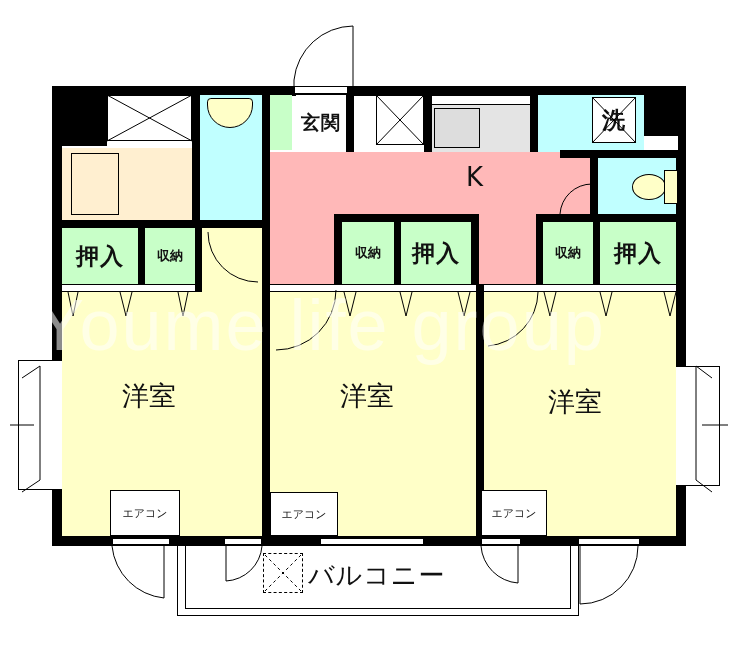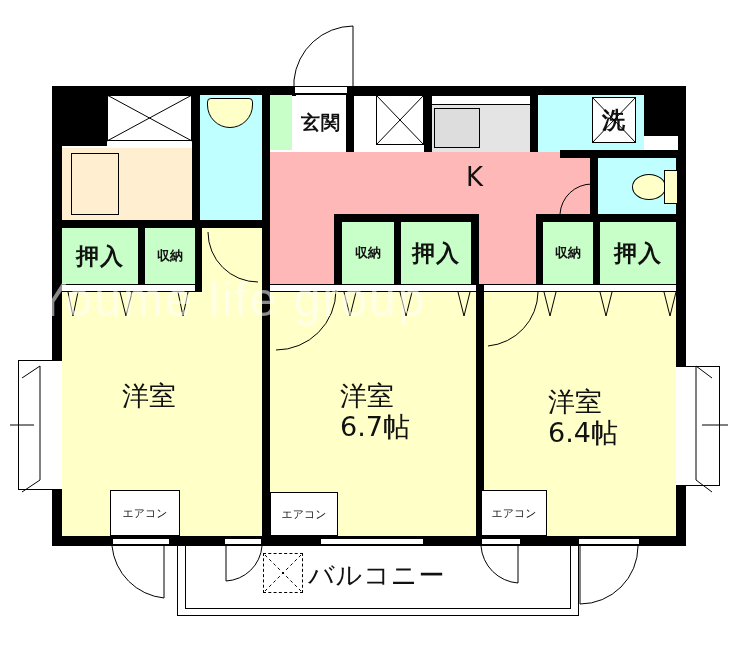--- a/index.html
+++ b/index.html
@@ -12,21 +12,21 @@
   .pink{background:#ffb8b8;}
   .cyan{background:#c0ffff;}
   .beige{background:#ffefd0;}
   .grey{background:#e4e4e4;}
   .white{background:#fff;}
   .lbl-big{font-size:23px;font-weight:bold;color:#111;letter-spacing:1px;}
   .lbl-small{font-size:13px;font-weight:bold;color:#111;}
   .room-label{font-size:27px;line-height:1.15;color:#111;text-align:left;}
   .aircon{font-size:11px;color:#111;background:#fff;border:1px solid #000;}
   .xbox{background:#fff;border:1px solid #000;}
-  .watermark{position:absolute;top:272px;left:36px;font-size:48px;color:rgba(255,255,255,0.55);font-family:"Liberation Sans",sans-serif;white-space:nowrap;letter-spacing:2px;pointer-events:none;}
+  .watermark{position:absolute;top:284px;left:36px;font-size:72px;color:rgba(255,255,255,0.55);font-family:"Liberation Sans",sans-serif;white-space:nowrap;letter-spacing:2px;pointer-events:none;}
   svg{position:absolute;left:0;top:0;}
 </style>
 </head>
 <body>
 
 <div class="abs wall" style="left:52px;top:86px;width:634px;height:10px;"></div>
 <div class="abs wall" style="left:52px;top:86px;width:10px;height:460px;"></div>
 <div class="abs wall" style="left:676px;top:86px;width:10px;height:460px;"></div>
 <div class="abs wall" style="left:52px;top:536px;width:634px;height:10px;"></div>
 <div class="abs wall" style="left:52px;top:86px;width:55px;height:60px;"></div>
@@ -114,25 +114,23 @@
 <div class="abs wall" style="left:262px;top:284px;width:8px;height:258px;"></div>
 <div class="abs yellow" style="left:270px;top:292px;width:206px;height:244px;"></div>
 <div class="abs wall" style="left:476px;top:284px;width:8px;height:258px;"></div>
 <div class="abs yellow" style="left:484px;top:292px;width:192px;height:244px;"></div>
 
 <div class="abs room-label" style="left:122px;top:380px;">
   <div>洋室</div>
 </div>
 <div class="abs room-label" style="left:340px;top:380px;">
   <div>洋室</div>
-  <div>6.7帖</div>
 </div>
 <div class="abs room-label" style="left:548px;top:386px;">
   <div>洋室</div>
-  <div>6.4帖</div>
 </div>
 
 <div class="abs aircon room" style="left:110px;top:490px;width:70px;height:46px;">
     <span>エアコン</span>
   </div>
 <div class="abs aircon room" style="left:270px;top:492px;width:68px;height:44px;">
     <span>エアコン</span>
   </div>
 <div class="abs aircon room" style="left:481px;top:490px;width:66px;height:46px;">
     <span>エアコン</span>

